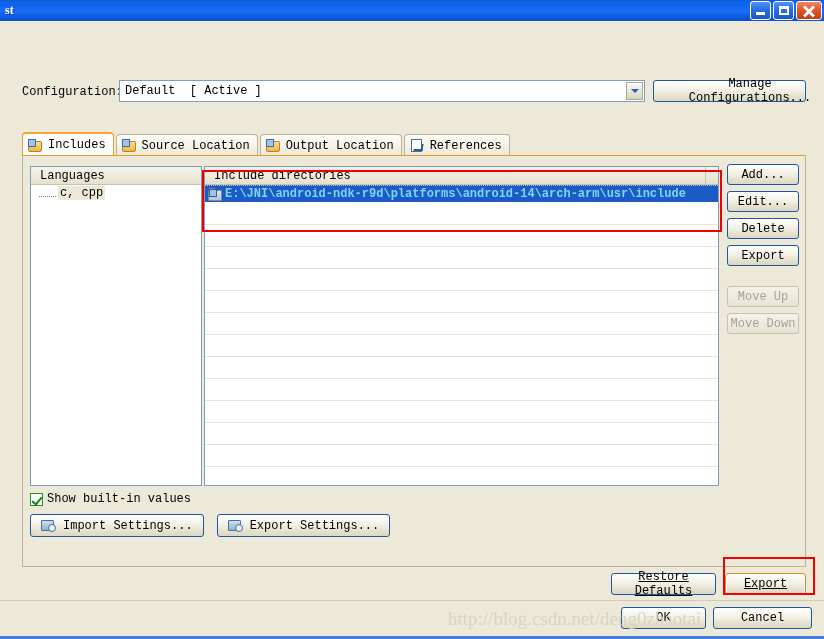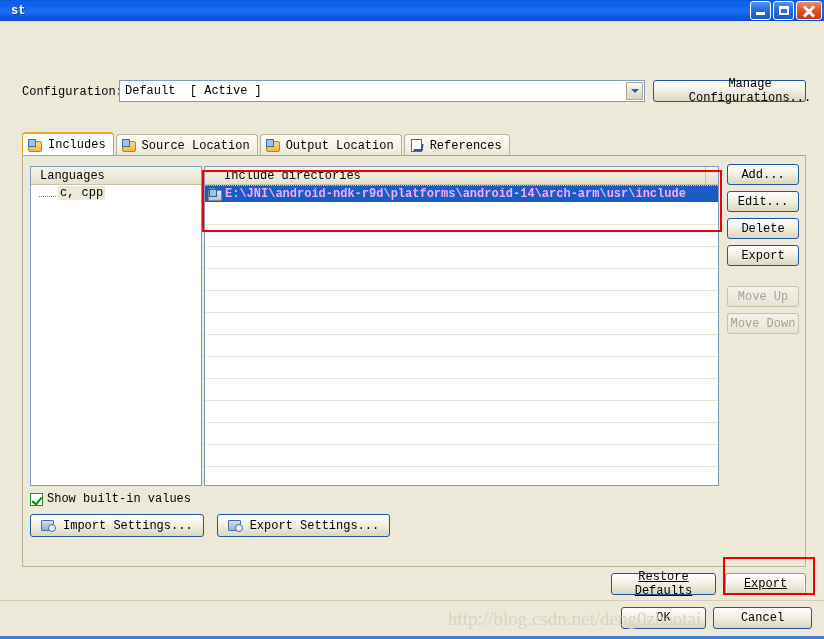--- a/index.html
+++ b/index.html
@@ -32,24 +32,24 @@
     width: 824px; height: 21px;
     background: linear-gradient(to bottom,
         #0a5ad8 0%, #1061e6 8%, #0f63f0 28%, #1d6ef5 52%,
         #0e5ce2 78%, #0a4fd0 100%);
     display: flex;
     align-items: center;
     overflow: hidden;
   }
   .titlebar-text {
     color: #ffffff;
-    font-family: Liberation Mono, monospace;
+    font-family: Liberation Serif, serif;
     font-size: 12px;
     font-weight: bold;
-    padding-left: 11px;
+    padding-left: 5px;
     letter-spacing: 0px;
     white-space: nowrap;
     text-shadow: 1px 1px 0 rgba(0,0,0,0.35);
   }
   .win-buttons {
     position: absolute;
     right: 2px; top: 1px;
     display: flex;
     gap: 2px;
   }
@@ -333,40 +333,40 @@
     border: 1px solid #7f9db9;
     box-sizing: border-box;
     overflow: hidden;
   }
   .incl-header {
     height: 18px;
     background: linear-gradient(to bottom, #f6f4ea 0%, #eeebdb 55%, #e4e0cc 100%);
     border-bottom: 1px solid #c8c3ae;
     display: flex;
     align-items: center;
-    padding-left: 19px;
+    padding-left: 9px;
     font-size: 12px;
     box-sizing: border-box;
     position: relative;
   }
   .incl-header::after {
     content: "";
     position: absolute;
     right: 0; top: 0;
     width: 12px; height: 100%;
     border-left: 1px solid #c8c3ae;
     background: linear-gradient(to bottom, #f6f4ea 0%, #e4e0cc 100%);
   }
   .incl-row {
     height: 17px;
     display: flex;
     align-items: center;
     padding-left: 3px;
     background: #1b5bc4;
-    color: #f0abfc;
+    color: #7dd3fc;
     font-size: 12px;
     font-weight: bold;
     white-space: nowrap;
     box-sizing: border-box;
     border-top: 1px dotted #a9c2e6;
   }
   .incl-row .ic-inc {
     width: 15px; height: 13px;
     margin-right: 2px;
     position: relative;

